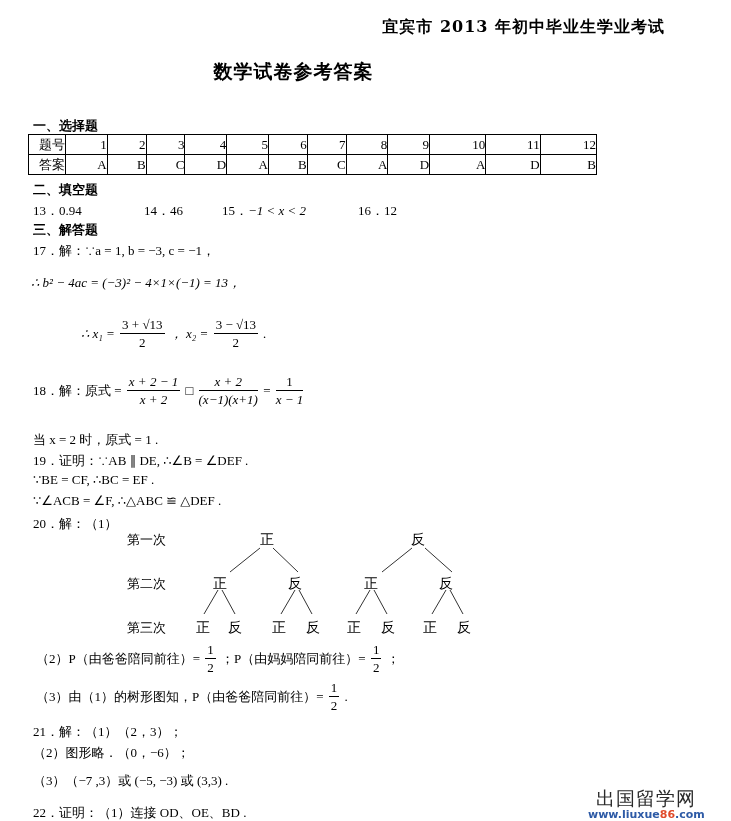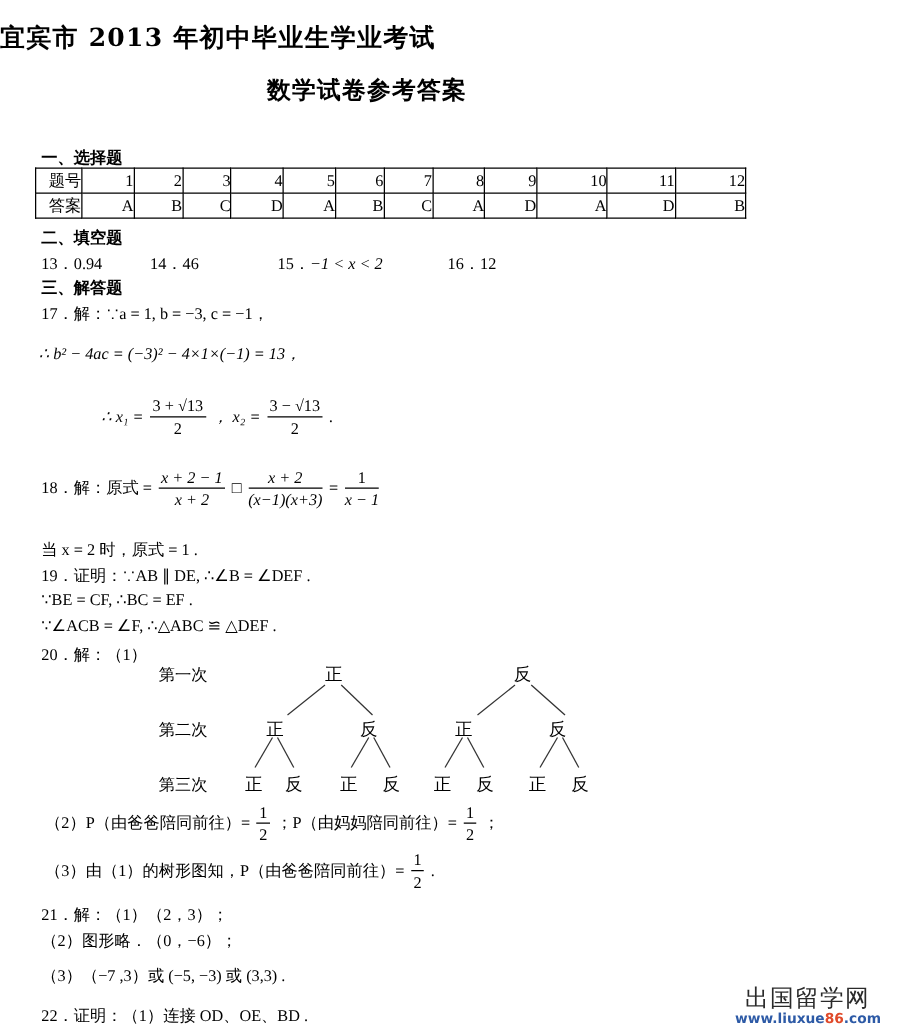--- a/index.html
+++ b/index.html
@@ -2,21 +2,21 @@
 <html><head>
 <meta charset="utf-8">
 <style>
   html, body { margin: 0; padding: 0; background: #ffffff; }
   body {
     width: 731px; height: 821px; position: relative; overflow: hidden;
     font-family: "DejaVu Serif", "Liberation Serif", serif;
     color: #000;
   }
   .abs { position: absolute; white-space: nowrap; }
-  .title1 { left: 0; width: 665px; text-align: left; top: 17px; font-size: 20px; font-weight: bold; letter-spacing: 1px; }
+  .title1 { left: 0; width: 665px; text-align: right; top: 17px; font-size: 16px; font-weight: bold; letter-spacing: 1px; }
   .title2 { left: 0; width: 587px; text-align: center; top: 59px; font-size: 19px; font-weight: bold; letter-spacing: 1px; }
   .sec { font-size: 13px; font-weight: bold; font-family: "DejaVu Sans", sans-serif; }
   .line { font-size: 13px; font-family: "Liberation Serif", serif; }
   .math { font-family: "Liberation Serif", serif; font-style: italic; }
   .rm { font-style: normal; }
   table.ans {
     position: absolute; left: 28px; top: 134px; width: 569px;
     border-collapse: collapse; font-family: "Liberation Serif", serif; font-size: 13px;
   }
   table.ans td { border: 1px solid #000; height: 19px; padding: 0; text-align: right; }
@@ -70,21 +70,21 @@
     <td>D</td>
     <td>B</td>
   </tr>
 </tbody>
   </table>
 
 <div class="abs sec" style="left:33px; top:181px;">二、填空题</div>
 <div class="abs line" style="left:33px; top:202px;">
   <span>13．</span><span>0.94</span>
 </div>
-<div class="abs line" style="left:120px; top:202px;font-family:Liberation Serif, serif;">
+<div class="abs line" style="left:144px; top:202px;font-family:Liberation Serif, serif;">
   <span>14．</span><span>46</span>
 </div>
 <div class="abs line" style="left:222px; top:202px;">
   <span>15．</span><span class="math">−1 &lt; x &lt; 2</span>
 </div>
 <div class="abs line" style="left:358px; top:202px;">
   <span>16．</span><span>12</span>
 </div>
 
 <div class="abs sec" style="left:33px; top:221px;">三、解答题</div>
@@ -107,21 +107,21 @@
 
 <div class="abs line" style="left:33px; top:373px;">
   <span style="vertical-align:middle">18．解：原式 =</span>
   <span class="frac math">
     <span class="num">x + 2 − 1</span>
     <span class="den">x + 2</span>
   </span>
   <span style="vertical-align:middle">□</span>
   <span class="frac math">
     <span class="num">x + 2</span>
-    <span class="den">(x−1)(x+3)</span>
+    <span class="den">(x−1)(x+1)</span>
   </span>
   <span style="vertical-align:middle">=</span>
   <span class="frac math">
     <span class="num rm">1</span>
     <span class="den">x − 1</span>
   </span>
 </div>
 <div class="abs line" style="left:33px; top:431px;">当 x = 2 时，原式 = 1 .</div>
 
 <div class="abs line" style="left:33px; top:452px;">19．证明：∵AB ∥ DE, ∴∠B = ∠DEF .</div>

